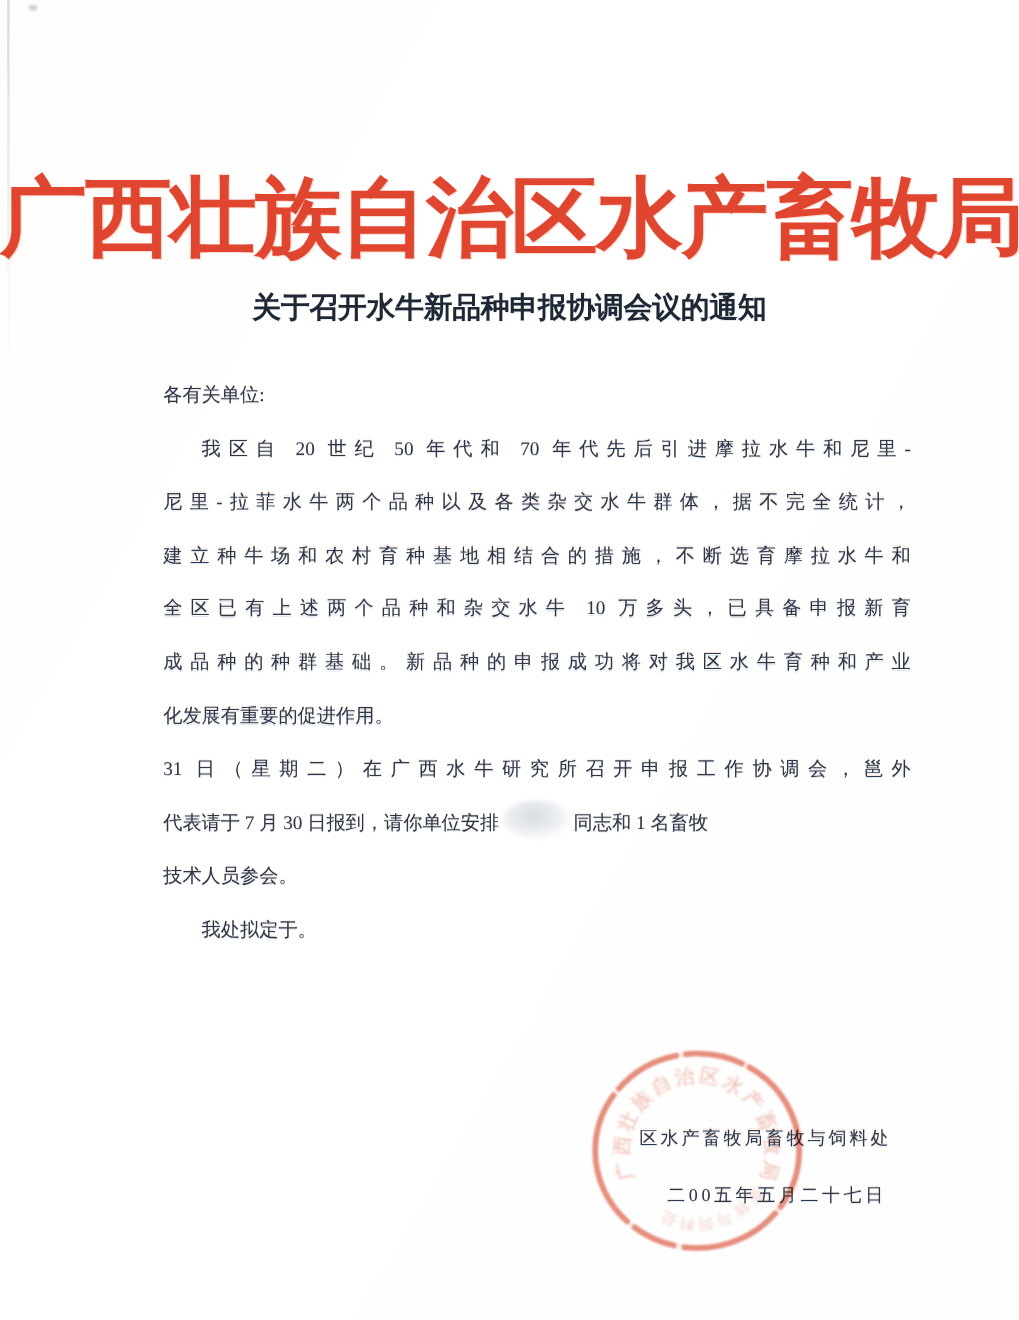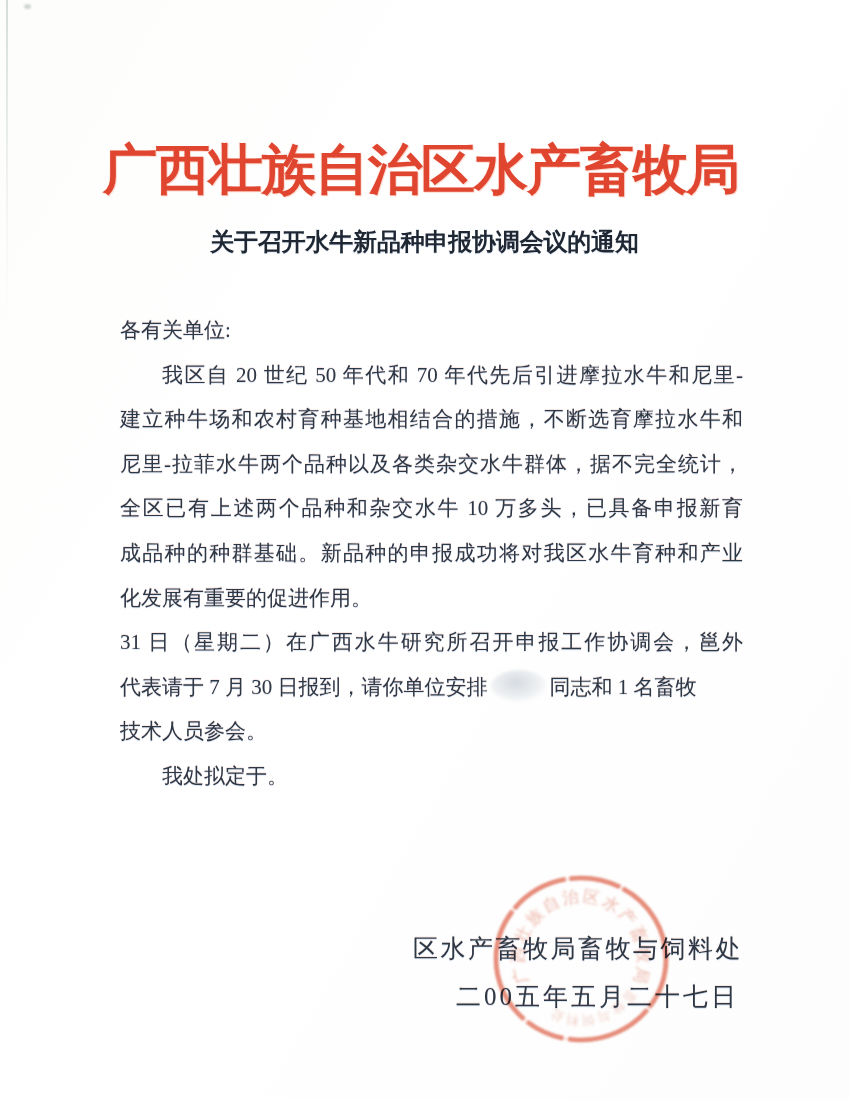--- a/index.html
+++ b/index.html
@@ -18,55 +18,55 @@
     position:absolute;left:6px;top:0;width:2px;height:320px;
     background:linear-gradient(to bottom,rgba(150,170,160,.38),rgba(150,170,160,.08) 70%,transparent);
   }
   .corner-speck{
     position:absolute;left:24px;top:4px;width:7px;height:5px;border-radius:50%;
     background:rgba(120,135,130,.35);filter:blur(1px);
   }
   .agency-title{
     position:absolute;top:134px;left:0;width:842px;
     text-align:center;
-    font-size:54px;font-weight:bold;
+    font-size:72px;font-weight:bold;
     color:#e0452f;
     letter-spacing:-1px;
     text-shadow:1px 1px 0 rgba(250,150,120,.35), -1px 0 0 rgba(255,190,170,.25);
     white-space:nowrap;
   }
   .notice-title{
-    position:absolute;top:226px;left:0;width:849px;
+    position:absolute;top:240px;left:0;width:849px;
     text-align:center;
     font-family:"Liberation Sans","DejaVu Sans",sans-serif;
     font-size:24px;font-weight:bold;
     color:#1f2733;
     letter-spacing:-0.2px;
     text-shadow:0 1px 0 rgba(60,120,200,.15);
     white-space:nowrap;
   }
   .body-text{
-    position:absolute;left:120px;top:308px;width:623px;
-    font-size:21px;color:#2e3744;
+    position:absolute;left:136px;top:308px;width:623px;
+    font-size:16px;color:#2e3744;
     line-height:44.6px;
     text-shadow:0 1px 0 rgba(55,115,205,.16), 0 -1px 0 rgba(215,85,55,.13);
   }
   .ln{height:44.6px;white-space:nowrap;}
   .jf{text-align:justify;text-align-last:justify;white-space:normal;}
   .ind{text-indent:2em;}
   .smudge{
     display:inline-block;width:56px;height:32px;margin:0 3px;
     vertical-align:-8px;border-radius:50%;
     background:radial-gradient(ellipse at 45% 40%,rgba(150,162,178,.38),rgba(150,162,178,.14) 55%,transparent 75%);
     filter:blur(1.6px);
   }
   .sig-block{
     position:absolute;left:120px;top:925px;width:623px;
     text-align:right;
-    font-size:25px;color:#2e3744;
+    font-size:15px;color:#2e3744;
     line-height:48px;
     text-shadow:0 1px 0 rgba(55,115,205,.16), 0 -1px 0 rgba(215,85,55,.13);
   }
   .sig-line{letter-spacing:2.5px;white-space:nowrap;}
   .date-line{letter-spacing:3px;padding-right:4px;white-space:nowrap;}
   .seal{
     position:absolute;left:486px;top:864px;width:190px;height:190px;
     mix-blend-mode:multiply;opacity:.95;pointer-events:none;
   }
 </style>
@@ -78,22 +78,22 @@
   <div class="edge-line"></div>
   <div class="corner-speck"></div>
 
   <div class="agency-title">广西壮族自治区水产畜牧局</div>
 
   <div class="notice-title">关于召开水牛新品种申报协调会议的通知</div>
 
   <div class="body-text">
     <div class="ln">各有关单位:</div>
     <div class="ln jf ind">我区自 20 世纪 50 年代和 70 年代先后引进摩拉水牛和尼里-</div>
+    <div class="ln jf">尼里-拉菲水牛两个品种以及各类杂交水牛群体，据不完全统计，</div>
     <div class="ln jf">建立种牛场和农村育种基地相结合的措施，不断选育摩拉水牛和</div>
-    <div class="ln jf">尼里-拉菲水牛两个品种以及各类杂交水牛群体，据不完全统计，</div>
     <div class="ln jf">全区已有上述两个品种和杂交水牛 10 万多头，已具备申报新育</div>
     <div class="ln jf">成品种的种群基础。新品种的申报成功将对我区水牛育种和产业</div>
     <div class="ln">化发展有重要的促进作用。</div>
     <div class="ln jf">31 日（星期二）在广西水牛研究所召开申报工作协调会，邕外</div>
     <div class="ln"><span>代表请于 7 月 30 日报到，请你单位安排</span><span class="smudge"></span><span>同志和 1 名畜牧</span></div>
     <div class="ln">技术人员参会。</div>
     <div class="ln ind">我处拟定于。</div>
   </div>
 
   <div class="sig-block">

